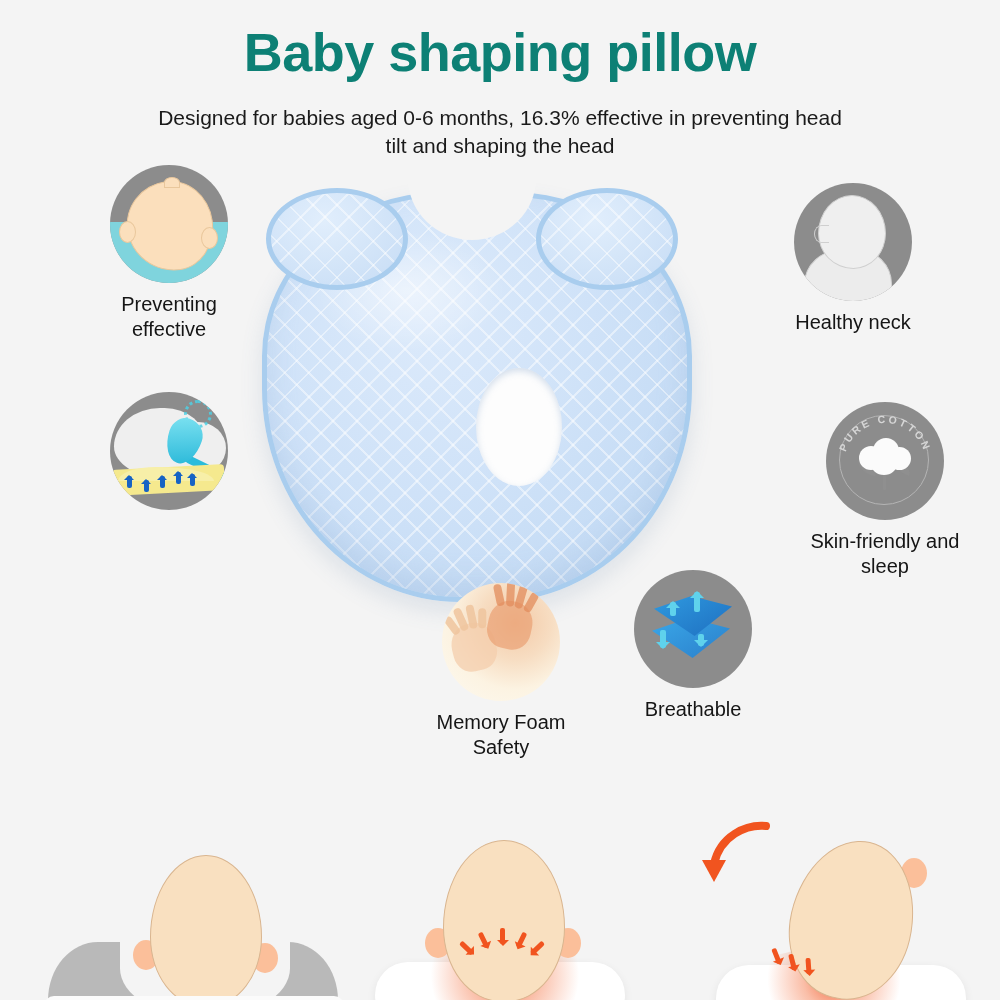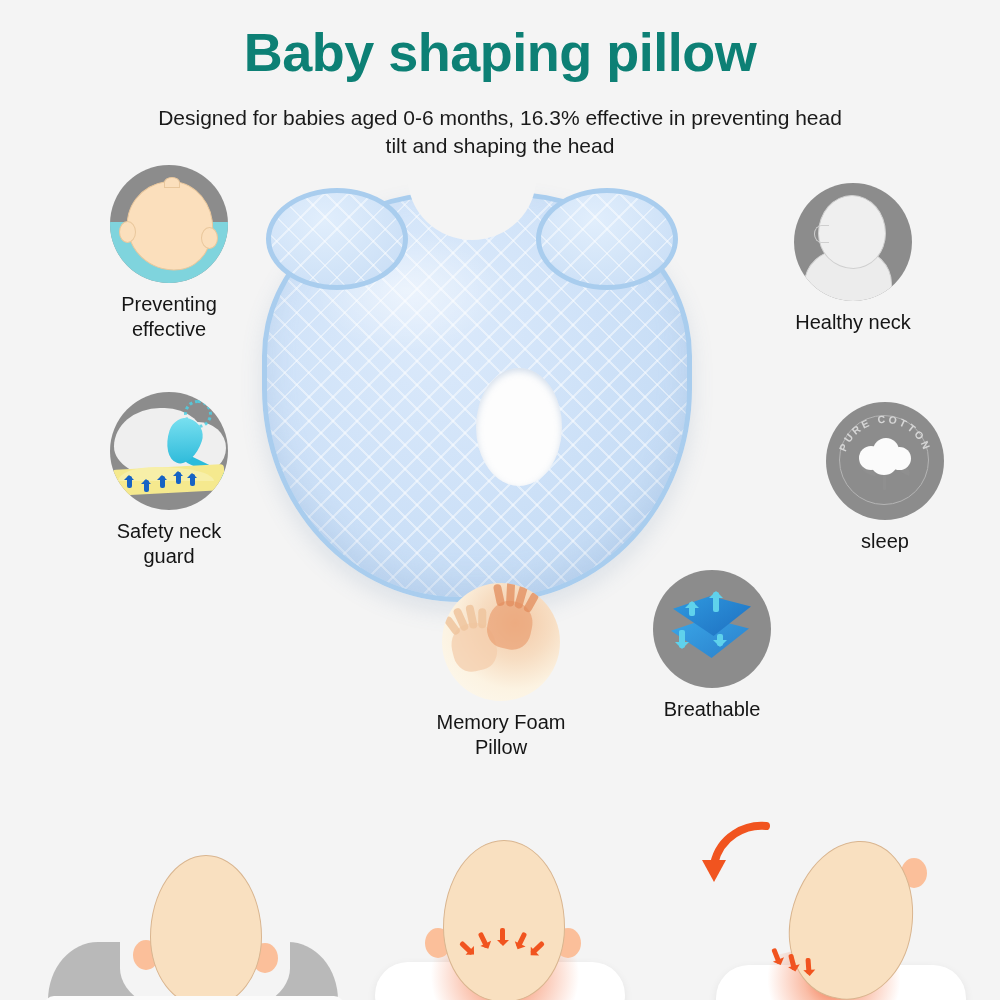--- a/index.html
+++ b/index.html
@@ -33,21 +33,21 @@
     margin-top:9px;font-size:20px;color:#151515;line-height:1.25;
   }
 
   
   #f-migraines{left:69px;top:165px;}
   #f-neck     {left:69px;top:392px;}
   #f-sleep    {left:753px;top:183px;}
   #f-cotton   {left:785px;top:402px;}
   #f-shaping  {left:187px;top:563px;}
   #f-memory   {left:401px;top:583px;}
-  #f-breath   {left:612px;top:570px;text-align:center;}
+  #f-breath   {left:593px;top:570px;text-align:center;}
 
   
   .mig-water{position:absolute;left:0;bottom:0;width:100%;height:52%;background:#7fd4dd;}
   .mig-head{
     position:absolute;left:17px;top:16px;width:84px;height:88px;
     background:#fbdfbc;border:1.5px solid #e9c79c;
     border-radius:52% 48% 45% 55% / 48% 50% 50% 52%;
     transform:rotate(-8deg);
   }
   .mig-ear{position:absolute;width:15px;height:20px;background:#fbdfbc;border:1.5px solid #e9c79c;border-radius:50%;}
@@ -282,24 +282,20 @@
       <div class="ng-squig"></div>
       <div class="ng-stem"></div>
       <div class="ng-funnel"></div>
       <div class="ng-mat"></div>
       <div class="ng-mat2"></div>
       <div class="ng-arrow a1"></div>
       <div class="ng-arrow a2"></div>
       <div class="ng-arrow a3"></div>
       <div class="ng-arrow a4"></div>
       <div class="ng-arrow a5"></div>
-    </div>
-    <div class="flabel">
-      <div>Safety neck</div>
-      <div>guard</div>
     </div>
   </div>
 
   <div class="feature" id="f-sleep">
     <div class="badge">
       <div class="hs-body"></div>
       <div class="hs-neck"></div>
       <div class="hs-head"></div>
       <div class="hs-ear"></div>
     </div>
@@ -321,20 +317,21 @@
         <div class="pc-stem"></div>
         <div class="pc-leaf pc-l1"></div>
         <div class="pc-leaf pc-l2"></div>
         <div class="pc-puff pc-p1"></div>
         <div class="pc-puff pc-p2"></div>
         <div class="pc-puff pc-p3"></div>
         <div class="pc-puff pc-p4"></div>
       </div>
     </div>
     <div class="flabel">
+      <div>Skin-friendly and</div>
       <div>sleep</div>
     </div>
   </div>
 
 
   <div class="feature" id="f-memory">
     <div class="badge mf">
       <div class="mf-hand mf-h2">
         <div class="mf-f" style="left:2px;top:-12px;height:20px;transform:rotate(-22deg);"></div>
         <div class="mf-f" style="left:12px;top:-18px;height:24px;transform:rotate(-10deg);"></div>
@@ -343,21 +340,21 @@
       </div>
       <div class="mf-hand mf-h1">
         <div class="mf-f" style="left:1px;top:-14px;height:22px;transform:rotate(-24deg);"></div>
         <div class="mf-f" style="left:12px;top:-20px;height:26px;transform:rotate(-9deg);"></div>
         <div class="mf-f" style="left:23px;top:-20px;height:26px;transform:rotate(4deg);"></div>
         <div class="mf-f" style="left:34px;top:-13px;height:21px;transform:rotate(17deg);"></div>
       </div>
     </div>
     <div class="flabel">
       <div>Memory Foam</div>
-      <div>Pillow</div>
+      <div>Safety</div>
     </div>
   </div>
 
   <div class="feature" id="f-breath">
     <div class="badge">
       <div class="br-sheet br-bot"></div>
       <div class="br-sheet br-top"></div>
       <div class="br-up" style="left:60px;top:22px;"></div>
       <div class="br-up" style="left:36px;top:32px;height:14px;"></div>
       <div class="br-dn" style="left:26px;top:60px;"></div>

